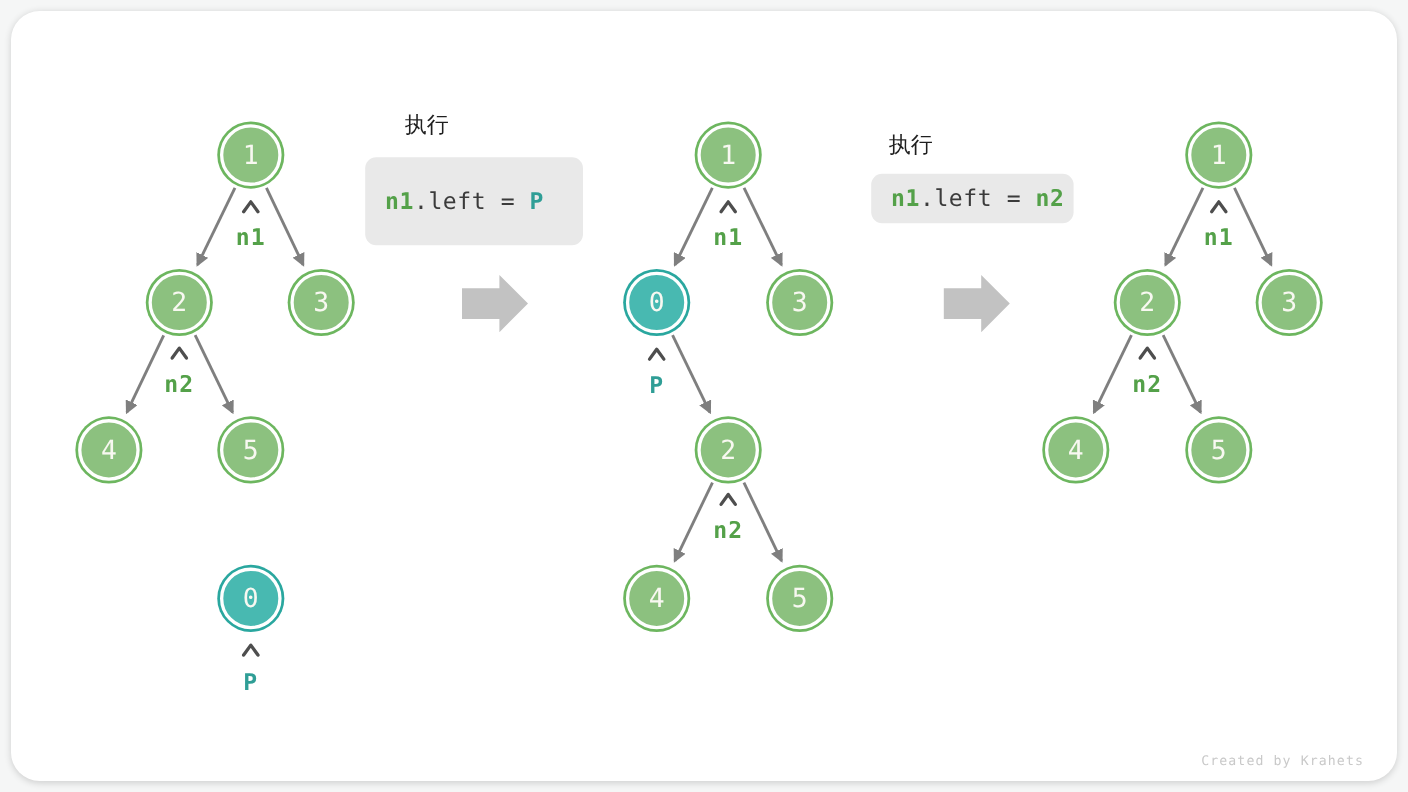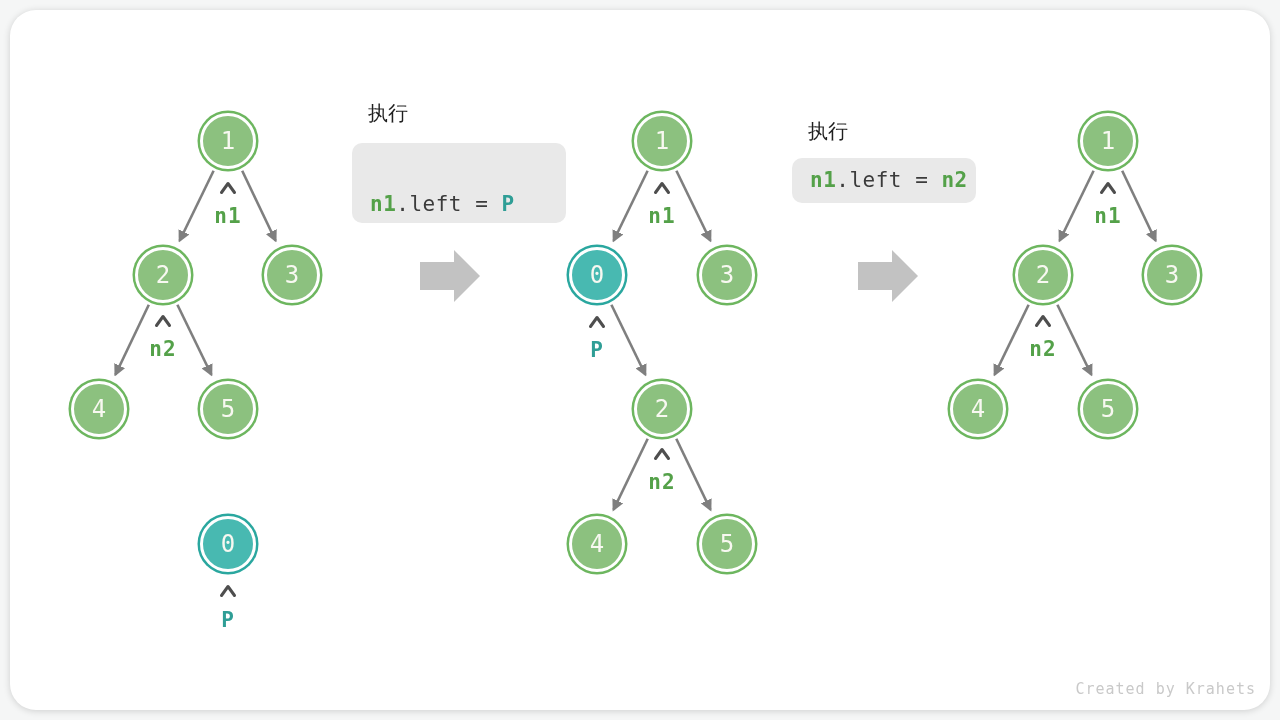--- a/index.html
+++ b/index.html
@@ -42,22 +42,22 @@
     display:flex;flex-direction:column;justify-content:center;
     padding:0 18px;box-sizing:border-box;
     font-family:"DejaVu Sans Mono",monospace;font-size:21px;
     color:var(--code_ink,#3b3b3b);
   }
   .code-line{line-height:37px;white-space:pre;letter-spacing:0.5px;}
   .tok-green{color:var(--label_green,#54a149);font-weight:bold;}
   .tok-teal{color:var(--label_teal,#2f9e96);font-weight:bold;}
   .tok-ink{color:var(--code_ink,#3b3b3b);}
   .watermark{
-    position:absolute;right:24px;bottom:22px;
-    font-family:"DejaVu Sans Mono",monospace;font-size:15px;
+    position:absolute;right:40px;bottom:22px;
+    font-family:"DejaVu Sans Mono",monospace;font-size:12px;
     letter-spacing:1px;color:var(--watermark,#c9c9c9);
   }
 </style>
 </head>
 <body>
 
 <div id="stage">
   <div class="card"></div>
   <div class="watermark">Created by Krahets</div>
 <svg width="1280" height="720" class="layer">
@@ -109,20 +109,20 @@
     <div class="ptr teal" style="left: 597px; top: 350px;">P</div>
     <div class="ptr green" style="left: 662px; top: 482px;">n2</div>
     <div class="node green" style="left: 1108px; top: 141px;">1</div>
     <div class="node green" style="left: 1043px; top: 275px;">2</div>
     <div class="node green" style="left: 1172px; top: 275px;">3</div>
     <div class="node green" style="left: 978px; top: 409px;">4</div>
     <div class="node green" style="left: 1108px; top: 409px;">5</div>
     <div class="ptr green" style="left: 1108px; top: 216px;">n1</div>
     <div class="ptr green" style="left: 1043px; top: 349px;">n2</div>
     <div class="code-title" style="left: 368px; top: 100px;">执行</div>
-    <div class="code-box" style="left: 352px; top: 143px; width: 214px; height: 80px; justify-content: flex-end;">
+    <div class="code-box" style="left: 332px; top: 143px; width: 198px; height: 80px;">
       <div class="code-line"><span class="tok-green">n1</span><span class="tok-ink">.left = </span><span class="tok-teal">P</span></div>
     </div>
     <div class="code-title" style="left: 808px; top: 118px;">执行</div>
     <div class="code-box" style="left: 792px; top: 158px; width: 184px; height: 45px;">
       <div class="code-line"><span class="tok-green">n1</span><span class="tok-ink">.left = </span><span class="tok-green">n2</span></div>
     </div>
   </div>
 
 </body></html>

